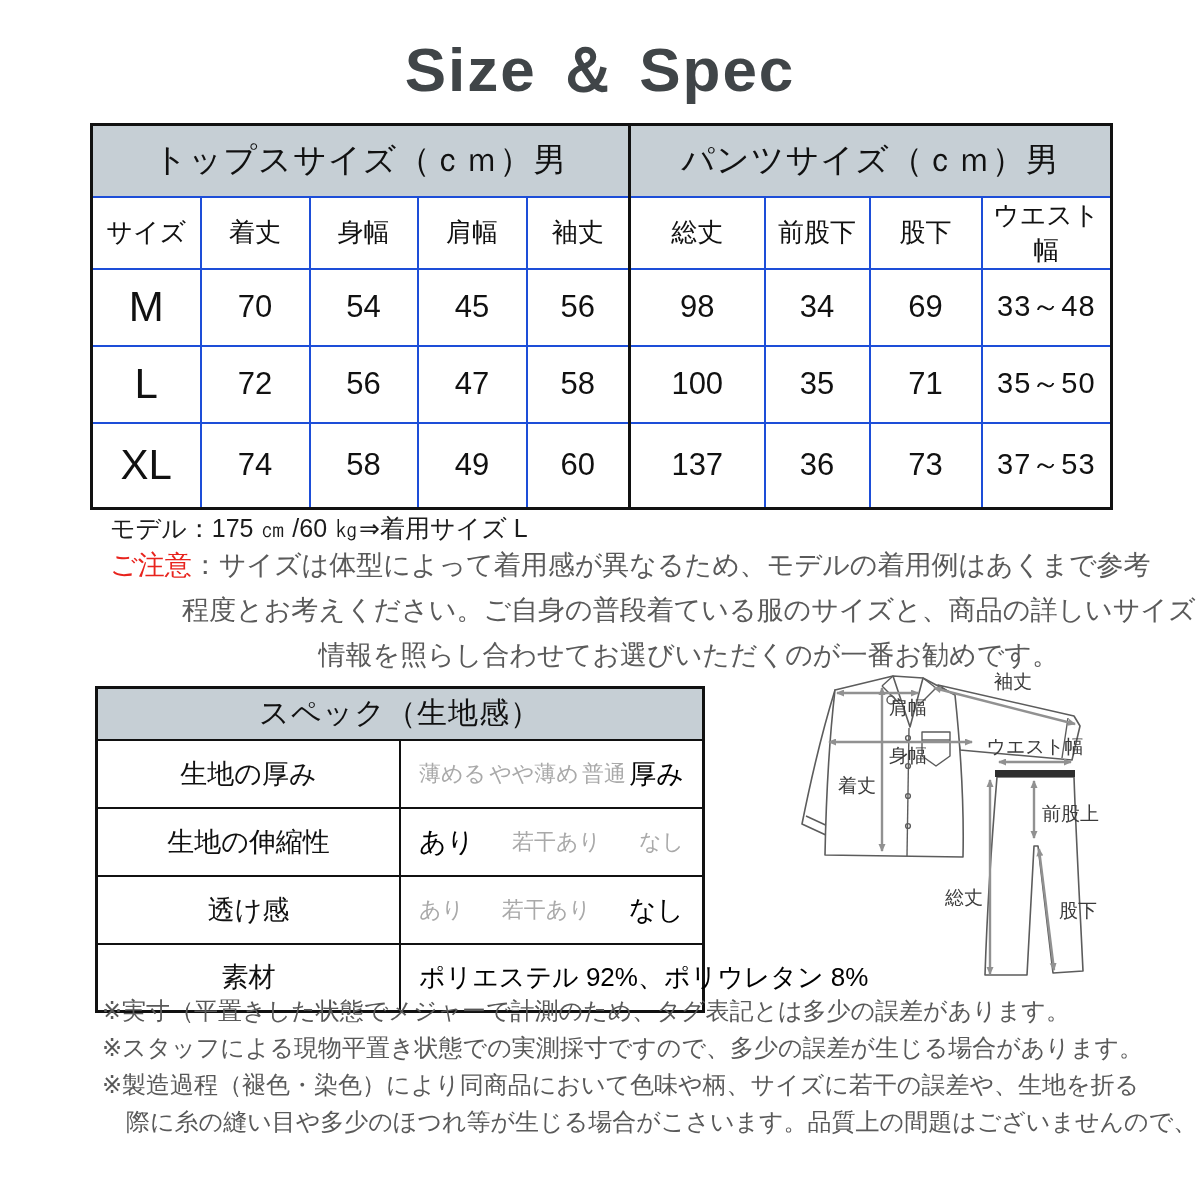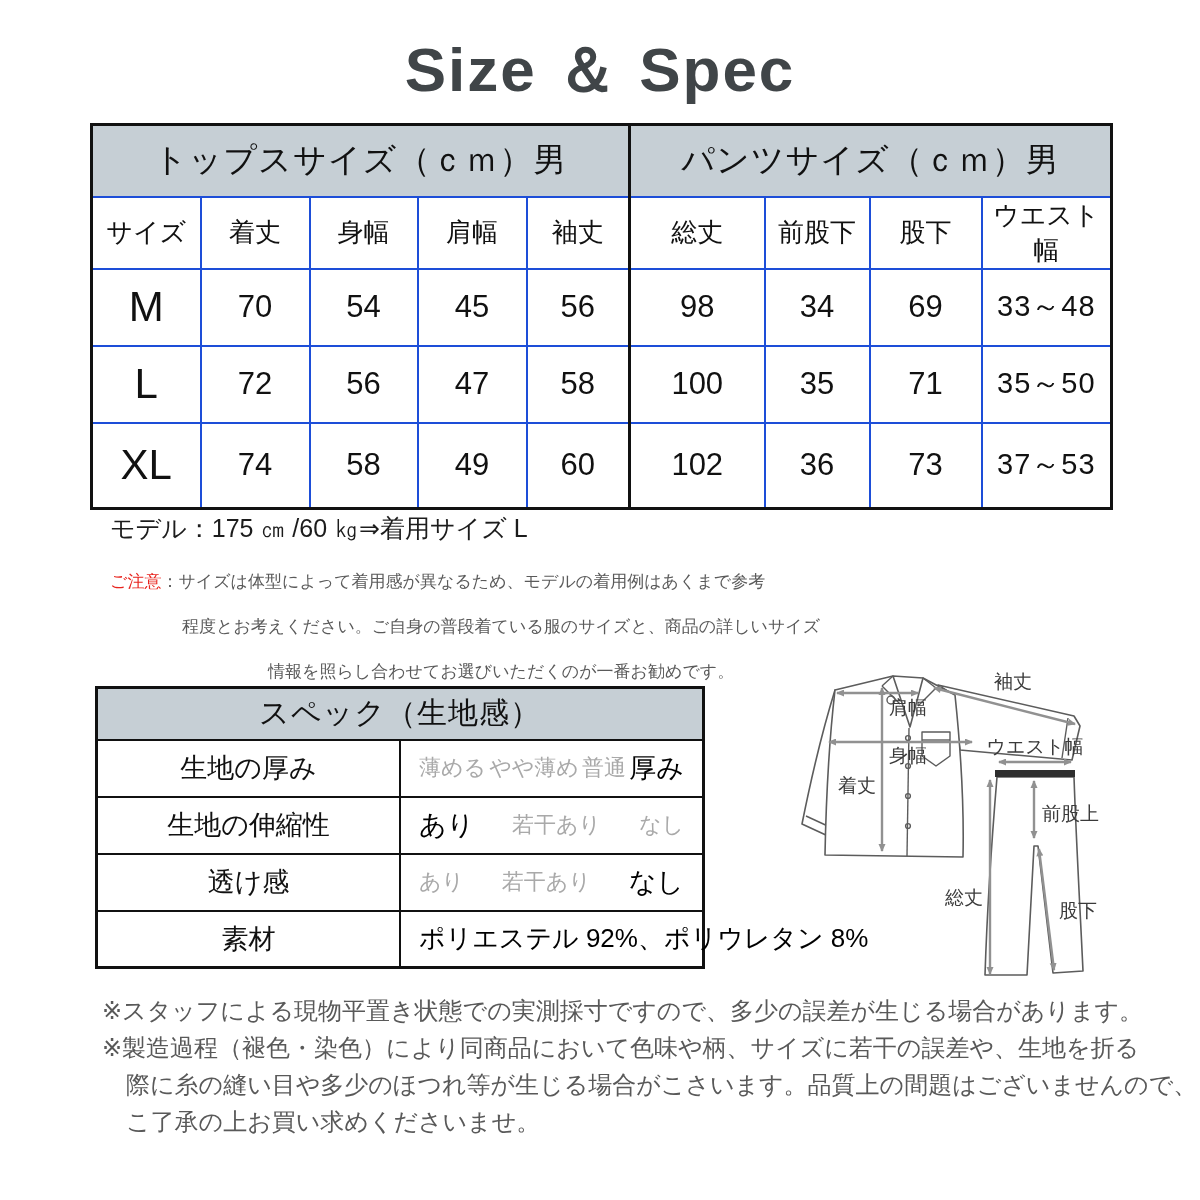--- a/index.html
+++ b/index.html
@@ -22,32 +22,32 @@
   tr.ch th { font-size:26px; }
   tr.dr { height:77px; }
   tr.dr-xl { height:86px; }
   td.sz { font-size:42px; }
   td.num { font-size:31px; }
   td.rng { font-size:29px; letter-spacing:1px; }
   .split-l { border-left:3px solid #111 !important; }
 
   
   .model-line { position:absolute; left:110px; top:512px; font-size:25px; color:#1c1c1c; white-space:nowrap; }
-  .caution { position:absolute; left:110px; top:559px; font-size:17px; color:#5a5a5a; }
+  .caution { position:absolute; left:110px; top:543px; font-size:27px; color:#5a5a5a; }
   .caution p { line-height:45px; white-space:nowrap; }
   .caution p.ind { padding-left:72px;text-align:center; }
   .caution .red { color:#e8231d; }
 
   
   table.spec { position:absolute; left:95px; top:686px; width:610px;
                border-collapse:collapse; table-layout:fixed; border:3px solid #111; }
   table.spec th, table.spec td { border:2px solid #111; vertical-align:middle; font-weight:normal; }
   tr.sph { height:52px; }
   tr.sph th { background:#c6cfd5; font-size:30px; text-align:center; letter-spacing:1px; }
-  tr.spr { height:57px; }
+  tr.spr { height:68px; }
   td.splabel { width:190px; text-align:center; font-size:27px; }
   td.spval { padding:0 18px; }
   .opts { display:flex; justify-content:space-between; align-items:center;text-align:right; }
   .opt { font-size:22px; color:#a9a9a9; white-space:nowrap; }
   .opt.sel { font-size:27px; color:#000; font-weight:500; }
   .material { font-size:26px; color:#000; white-space:nowrap; }
 
   
   .diagram { position:absolute; left:742px; top:652px; width:420px; height:340px; }
   .garment { fill:#fff; stroke:#5c5c5c; stroke-width:1.6; stroke-linejoin:round; }
@@ -116,21 +116,21 @@
       <td class="num">35</td>
       <td class="num">71</td>
       <td class="rng">35～50</td>
     </tr>
     <tr class="dr dr-xl">
       <td class="sz">XL</td>
       <td class="num">74</td>
       <td class="num">58</td>
       <td class="num">49</td>
       <td class="num">60</td>
-      <td class="num split-l">102</td>
+      <td class="num split-l">137</td>
       <td class="num">36</td>
       <td class="num">73</td>
       <td class="rng">37～53</td>
     </tr>
   </tbody>
     </table>
 
   <div class="model-line"><span>モデル：</span><span>175 ㎝ /60 ㎏⇒着用サイズ L</span></div>
 
   <div class="caution">
@@ -229,19 +229,19 @@
     <text class="dlabel" x="293" y="101" text-anchor="middle">ウエスト幅</text>
     <line class="arrow" x1="292" y1="129" x2="292" y2="186" marker-start="url(#as)" marker-end="url(#ae)"></line>
     <text class="dlabel" x="300" y="168">前股上</text>
     <line class="arrow" x1="248" y1="128" x2="248" y2="322" marker-start="url(#as)" marker-end="url(#ae)"></line>
     <text class="dlabel" x="241" y="252" text-anchor="end">総丈</text>
     <line class="arrow" x1="297" y1="197" x2="312" y2="318" marker-start="url(#as)" marker-end="url(#ae)"></line>
     <text class="dlabel" x="317" y="265">股下</text>
   </svg>
 
   <div class="notes">
+    <p>※実寸（平置きした状態でメジャーで計測のため、タグ表記とは多少の誤差があります。</p>
     <p>※スタッフによる現物平置き状態での実測採寸ですので、多少の誤差が生じる場合があります。</p>
     <p>※製造過程（褪色・染色）により同商品において色味や柄、サイズに若干の誤差や、生地を折る</p>
     <p class="ind">際に糸の縫い目や多少のほつれ等が生じる場合がこさいます。品質上の間題はございませんので、</p>
-    <p class="ind">こ了承の上お買い求めくださいませ。</p>
   </div>
 
 </div>
 
 </body></html>

